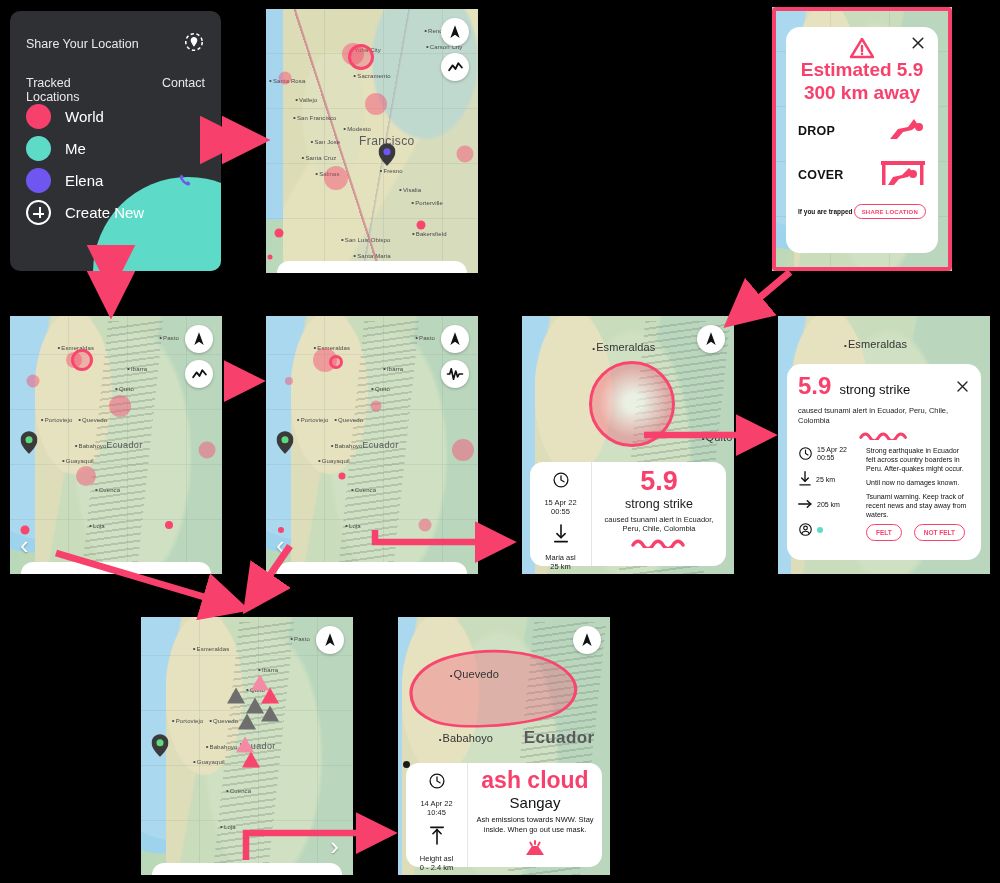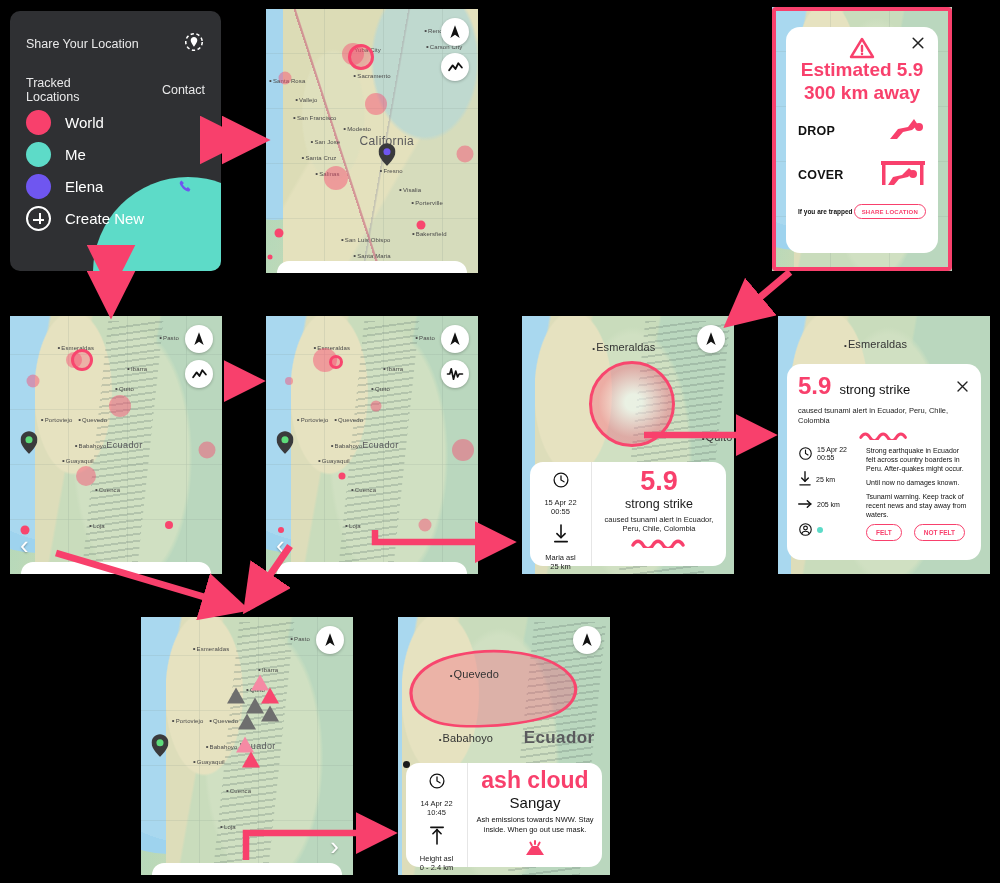--- a/index.html
+++ b/index.html
@@ -103,21 +103,21 @@
   #menu-panel { left: 10px; top: 11px; width: 211px; height: 260px;
                 background: #2f3033; border-radius: 10px; overflow: hidden; }
   #menu-panel .tealcorner {
     position: absolute; right: -62px; bottom: -96px; width: 190px; height: 190px;
     background: #5ddbc8; border-radius: 50%;
   }
   .menu-inner { position: relative; padding: 20px 16px 0 16px; }
   .menu-row { display: flex; align-items: center; justify-content: space-between;
               margin-bottom: 19px; }
   .menu-row .lbl { color: #e9e9ea; font-size: 12.5px; }
-  .menu-head { display: flex; align-items: center; margin-bottom: 6px; }
+  .menu-head { display: flex; align-items: flex-start; }
   .menu-head .lbl { color: #e9e9ea; font-size: 12.5px; }
   .menu-head .lbl2 { color: #e9e9ea; font-size: 12.5px; margin-left: 38px; }
   .loc-row { display: flex; align-items: center; margin-bottom: 7px; position: relative; }
   .dot { width: 25px; height: 25px; border-radius: 50%; flex: 0 0 25px; }
   .loc-name { color: #fff; font-size: 15px; margin-left: 14px; }
   .phone { position: absolute; right: 10px; color: #6f56f0; font-size: 17px; }
   .plus { width: 25px; height: 25px; border-radius: 50%; border: 2px solid #fff;
           flex: 0 0 25px; position: relative; }
   .plus::before, .plus::after { content: ""; position: absolute; background: #fff; }
   .plus::before { left: 5px; right: 5px; top: 10.5px; height: 2px; }
@@ -229,21 +229,21 @@
     </div>
   </div>
 
   <div class="panel" id="ca-panel" style="left:266px; top:9px; width:212px; height:264px;">
     <div class="map ca">
       <div class="ocean2"></div>
       <div class="land2"></div>
       <div class="roads"></div>
       <div class="grid"></div>
 
-      <span class="region big" style="left:57%; top:50%; font-size:12px; font-weight:400">California</span>
+      <span class="region big" style="left:57%; top:50%; font-size:12px; font-weight:400">Francisco</span>
 
       <span class="city" style="left:47%;top:15%">Yuba City</span>
       <span class="city" style="left:84%;top:14%">Carson City</span>
       <span class="city" style="left:79%;top:8%">Reno</span>
       <span class="city" style="left:50%;top:25%">Sacramento</span>
       <span class="city" style="left:10%;top:27%">Santa Rosa</span>
       <span class="city" style="left:19%;top:34%">Vallejo</span>
       <span class="city" style="left:23%;top:41%">San Francisco</span>
       <span class="city" style="left:43%;top:45%">Modesto</span>
       <span class="city" style="left:28%;top:50%">San Jose</span>

